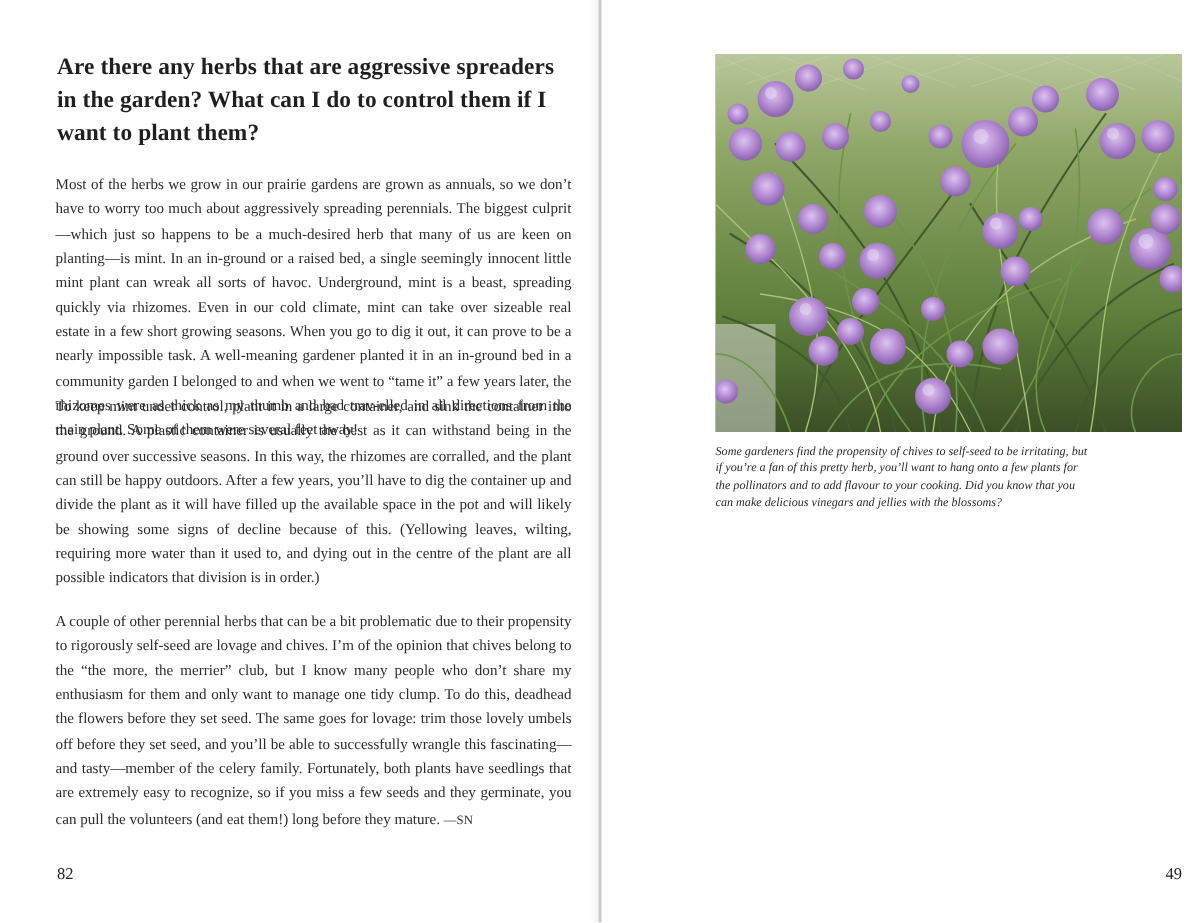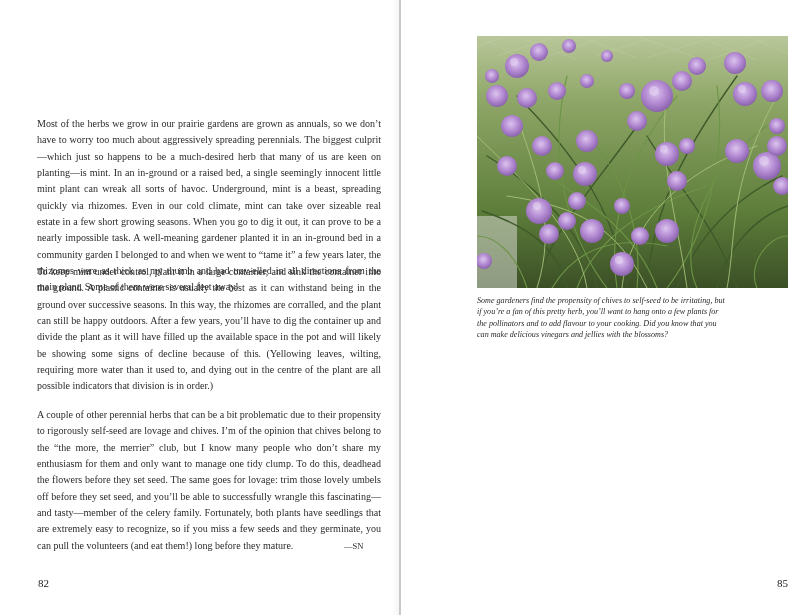--- a/index.html
+++ b/index.html
@@ -21,21 +21,21 @@
   }
 
   .body-text {
     position: absolute; left: 37px; width: 344px;
     font-size: 10.05px; line-height: 16.35px; color: #2b2b2b;
     text-align: justify; text-align-last: left;
   }
   .p1 { top: 116px; }
   .p2 { top: 264px; }
   .p3 { top: 407px; }
-  .sig { font-variant: small-caps; font-size: 8.5px; margin-left: 48px; }
+  .sig { font-variant: small-caps; font-size: 8.5px; }
 
   .photo {
     position: absolute; left: 54px; top: 36px; width: 311px; height: 252px;
     overflow: hidden; background: #8a9a5e;
   }
   .photo svg { display: block; width: 100%; height: 100%; }
 
   .caption {
     position: absolute; left: 54px; top: 295px; width: 252px;
     font-style: italic; font-size: 8.1px; line-height: 11.3px; color: #2a2a2a;
@@ -47,20 +47,21 @@
   }
   .folio-left { left: 38px; }
   .folio-right { right: 34px; }
 </style>
 </head>
 <body>
 
 <div class="spread">
 
   <div class="page page-left">
+    <h2 class="question">Are there any herbs that are aggressive spreaders in the garden? What can I do to control them if I want to plant them?</h2>
 
     <p class="body-text p1">Most of the herbs we grow in our prairie gardens are grown as annuals, so we don’t have to worry too much about aggressively spreading perennials. The biggest culprit—which just so happens to be a much-desired herb that many of us are keen on planting—is mint. In an in-ground or a raised bed, a single seemingly innocent little mint plant can wreak all sorts of havoc. Underground, mint is a beast, spreading quickly via rhizomes. Even in our cold climate, mint can take over sizeable real estate in a few short growing seasons. When you go to dig it out, it can prove to be a nearly impossible task. A well-meaning gardener planted it in an in-ground bed in a community garden I belonged to and when we went to “tame it” a few years later, the rhizomes were as thick as my thumb and had trav-elled in all directions from the main plant. Some of them were several feet away!</p>
     <p class="body-text p2">To keep mint under control, plant it in a large container, and sink the container into the ground. A plastic container is usually the best as it can withstand being in the ground over successive seasons. In this way, the rhizomes are corralled, and the plant can still be happy outdoors. After a few years, you’ll have to dig the container up and divide the plant as it will have filled up the available space in the pot and will likely be showing some signs of decline because of this. (Yellowing leaves, wilting, requiring more water than it used to, and dying out in the centre of the plant are all possible indicators that division is in order.)</p>
     <p class="body-text p3"><span>A couple of other perennial herbs that can be a bit problematic due to their propensity to rigorously self-seed are lovage and chives. I’m of the opinion that chives belong to the “the more, the merrier” club, but I know many people who don’t share my enthusiasm for them and only want to manage one tidy clump. To do this, deadhead the flowers before they set seed. The same goes for lovage: trim those lovely umbels off before they set seed, and you’ll be able to successfully wrangle this fascinating—and tasty—member of the celery family. Fortunately, both plants have seedlings that are extremely easy to recognize, so if you miss a few seeds and they germinate, you can pull the volunteers (and eat them!) long before they mature.</span> <span class="sig">—SN</span></p>
 
     <div class="folio folio-left">82</div>
   </div>
 
   <div class="gutter-shadow"></div>
   <div class="gutter"></div>
@@ -173,16 +174,16 @@
             <circle cx="60" cy="170" r="4"></circle>
             <circle cx="142" cy="224" r="4"></circle>
           <circle cx="265" cy="53" r="4"></circle>
             <circle cx="187" cy="113" r="4"></circle>
         </g>
       </svg>
     </div>
 
     <p class="caption">Some gardeners find the propensity of chives to self-seed to be irritating, but if you’re a fan of this pretty herb, you’ll want to hang onto a few plants for the pollinators and to add flavour to your cooking. Did you know that you can make delicious vinegars and jellies with the blossoms?</p>
 
-    <div class="folio folio-right">85</div>
+    <div class="folio folio-right">49</div>
   </div>
 
 </div>
 
 </body></html>

